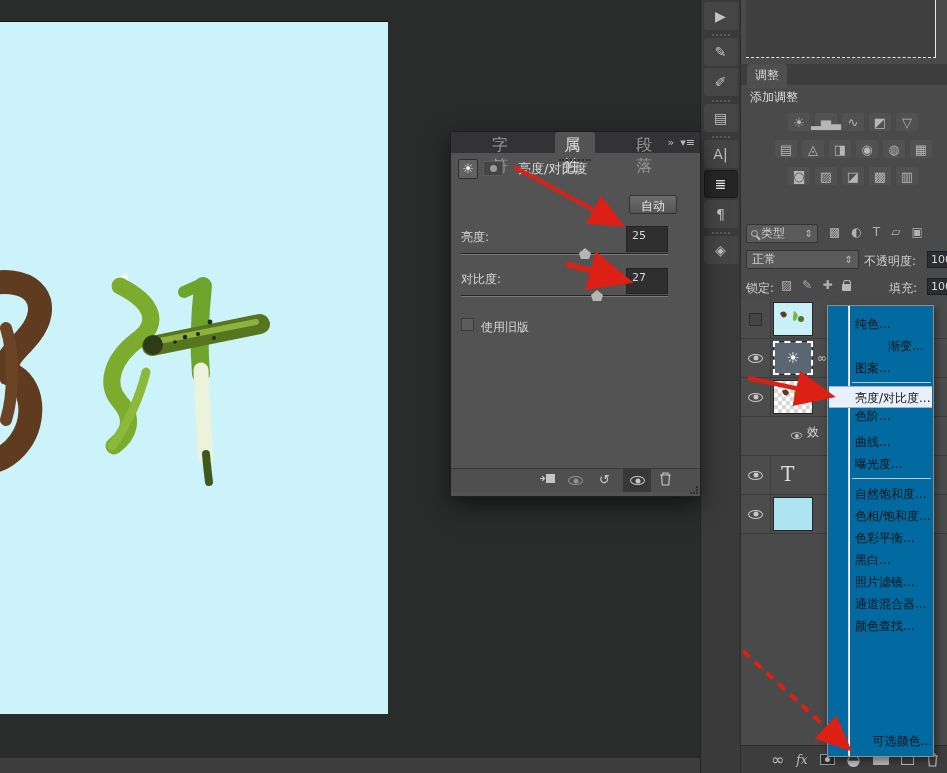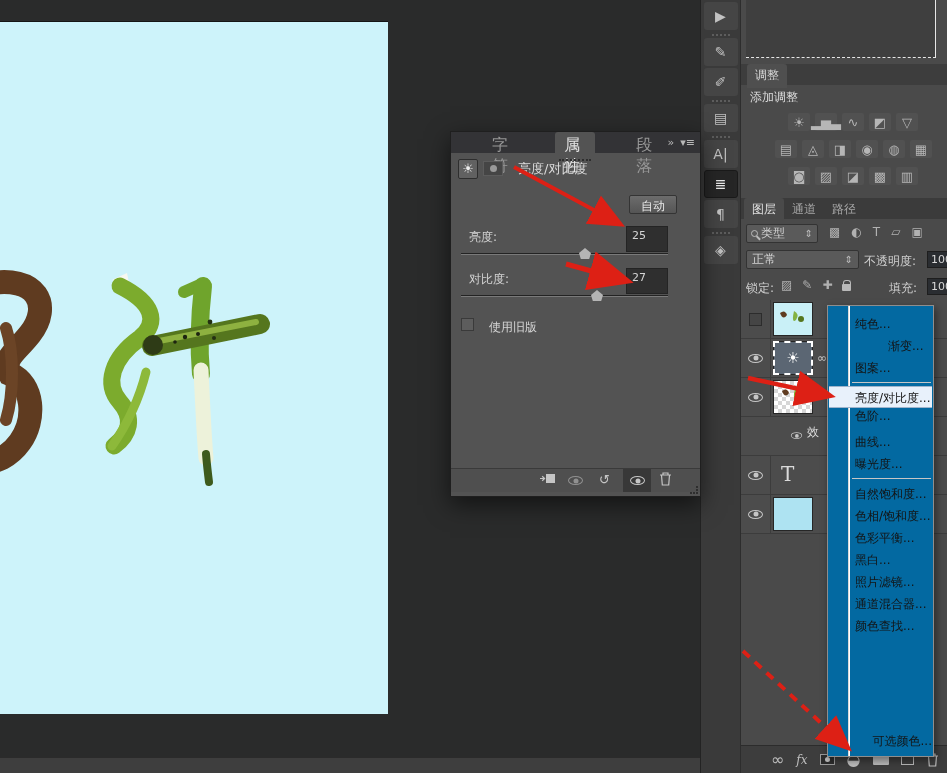--- a/index.html
+++ b/index.html
@@ -81,21 +81,21 @@
   .ftabs { position:absolute; left:0; top:0; width:100%; height:21px; background:#333336; display:flex; }
   .ftab { padding:3px 9px 4px 9px; font-size:16px; color:#979797;margin-left:32px; }
   .ftab.active { background:#535353; color:#e2e2e2; border-radius:3px 3px 0 0; }
   .ftab-icons { margin-left:auto; display:flex; align-items:center; gap:6px; padding-right:5px; color:#b8b8b8; font-size:11px; }
   .fhdr { position:absolute; left:0; top:21px; width:100%; height:31px; display:flex; align-items:center; gap:5px; padding-left:7px; }
   .sunbox { width:20px; height:20px; background:#616161; border:1px solid #2e2e2e; border-radius:2px; display:flex; align-items:center; justify-content:center; color:#ededed; font-size:13px; }
   .maskbox { width:20px; height:15px; background:#454545; border:1px solid #5c5c5c; position:relative; }
   .maskbox::after { content:""; position:absolute; left:6px; top:3px; width:7px; height:7px; border-radius:50%; background:#9a9a9a; }
   .fhdr-title { color:#dcdcdc; font-size:13px; margin-left:10px; }
   .autobtn { position:absolute; left:178px; top:63px; width:48px; height:19px; background:linear-gradient(#6c6c6c,#555); border:1px solid #343434; border-radius:2px; color:#e6e6e6; font-size:12px; text-align:center; padding-top:2px; }
-  .flabel { position:absolute; left:10px; color:#d5d5d5; font-size:12px;margin-left:8px; }
+  .flabel { position:absolute; left:10px; color:#d5d5d5; font-size:12px; }
   .fval { position:absolute; left:175px; width:42px; height:26px; background:#2f2f2f; border:1px solid #242424; color:#d5d5d5; font-size:11px; padding:2px 0 0 5px; }
   .track { position:absolute; left:10px; width:207px; height:2px; background:#232323; border-bottom:1px solid #7a7a7a; }
   .sthumb { position:absolute; top:-5px; width:12px; height:11px; background:#b5b5b5; clip-path:polygon(50% 0,100% 45%,85% 100%,15% 100%,0 45%); }
   .legacybox { position:absolute; left:10px; top:186px; width:13px; height:13px; background:#5d5d5d; border:1px solid #3a3a3a; }
   .fbottom { position:absolute; left:0; top:336px; width:100%; height:24px; border-top:1px solid #3a3a3a; background:#4f4f4f; }
   .fbottom .ic { position:absolute; top:3px; color:#c5c5c5; font-size:13px; }
   .eyebtnbg { position:absolute; left:172px; top:0; width:28px; height:23px; background:#383838; }
   .fgrip { position:absolute; left:108px; top:27px; width:32px; border-top:2px dotted #2e2e2e; }
   .cornergrip { position:absolute; right:2px; bottom:2px; width:8px; height:8px; border-right:2px dotted #2e2e2e; border-bottom:2px dotted #2e2e2e; }
 
@@ -187,25 +187,20 @@
       <span class="adjicon">▦</span>
     </div>
     <div class="iconrow" style="left:47px; top:167px;">
       <span class="adjicon">◙</span>
       <span class="adjicon">▨</span>
       <span class="adjicon">◪</span>
       <span class="adjicon">▩</span>
       <span class="adjicon">▥</span>
     </div>
 
-    <div class="lay-tabbar">
-      <span class="lay-tab active" style="margin-left:3px;">图层</span>
-      <span class="lay-tab">通道</span>
-      <span class="lay-tab">路径</span>
-    </div>
     <div class="filterrow">
       <div class="dd filter-dd">
         <span class="magnifier"></span>
         <span>类型</span>
         <span class="updown">⇕</span>
       </div>
       <div class="filtericons">
         <span>▩</span>
         <span>◐</span>
         <span>T</span>

